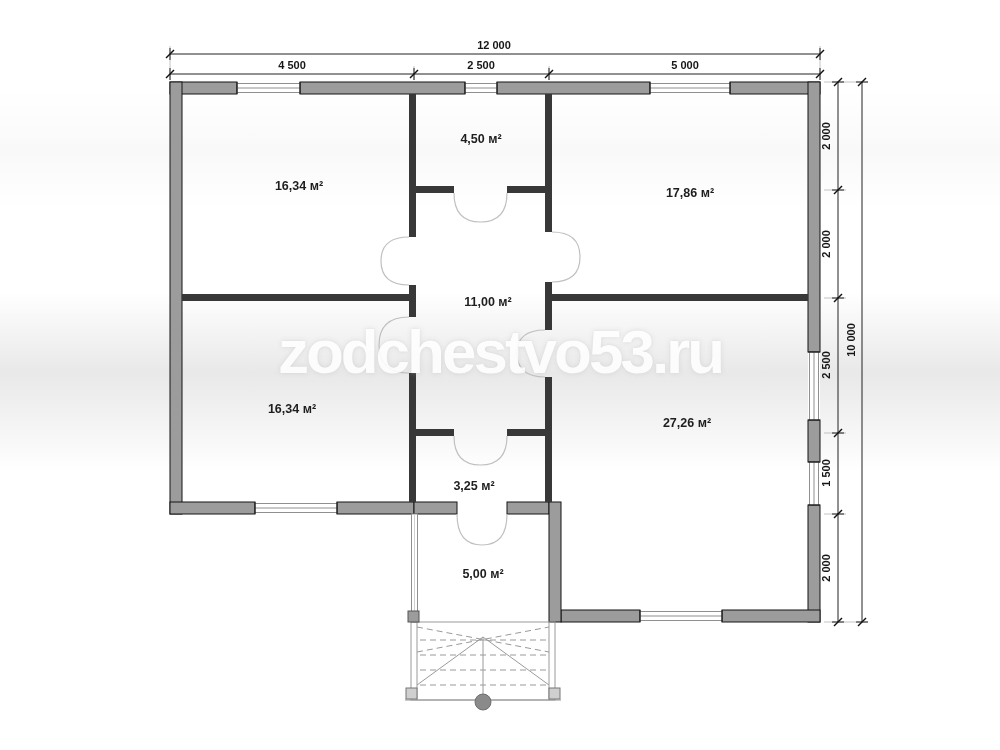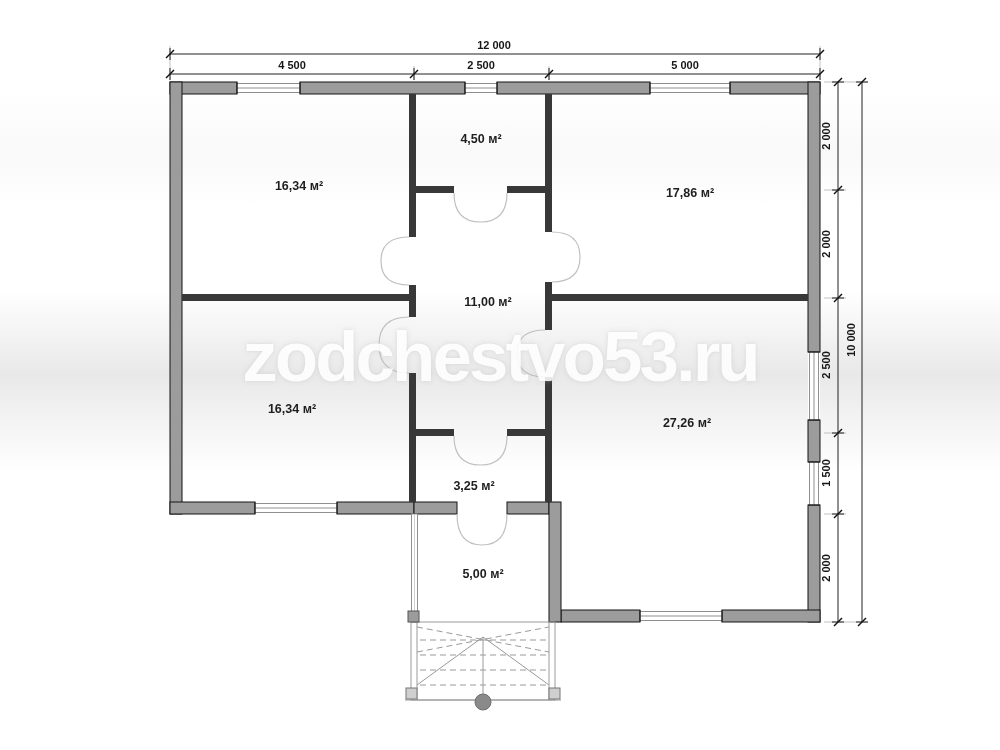--- a/index.html
+++ b/index.html
@@ -14,21 +14,21 @@
     pointer-events:none;
   }
   .gray-band2{
     position:absolute;left:0;top:90px;width:1000px;height:120px;z-index:1;
     background:linear-gradient(to bottom, rgba(222,222,222,0) 0%, rgba(222,222,222,0.18) 50%, rgba(222,222,222,0) 100%);
     pointer-events:none;
   }
   svg#plan{position:absolute;left:0;top:0;z-index:2;}
   .wm{
     position:absolute;left:0;top:318px;width:1000px;z-index:3;text-align:center;
-    font-weight:bold;font-size:71px;line-height:1.1;letter-spacing:-3px;
+    font-weight:bold;font-size:62px;line-height:1.1;letter-spacing:-3px;
     color:#ffffff;opacity:0.88;
     text-shadow:0 0 5px rgba(185,185,185,0.45), 0 0 1px rgba(205,205,205,0.55);
     pointer-events:none;white-space:nowrap;
   }
   .dim-text{font-weight:bold;font-size:11px;fill:#161616;}
   .room-text{font-weight:bold;font-size:12.5px;fill:#1e1e1e;}
   .ext-wall{fill:#9c9c9c;stroke:#141414;stroke-width:1;}
   .int-wall{fill:#383838;stroke:none;}
   .dimline{stroke:#222222;stroke-width:1;}
   .tick{stroke:#222222;stroke-width:1;}

